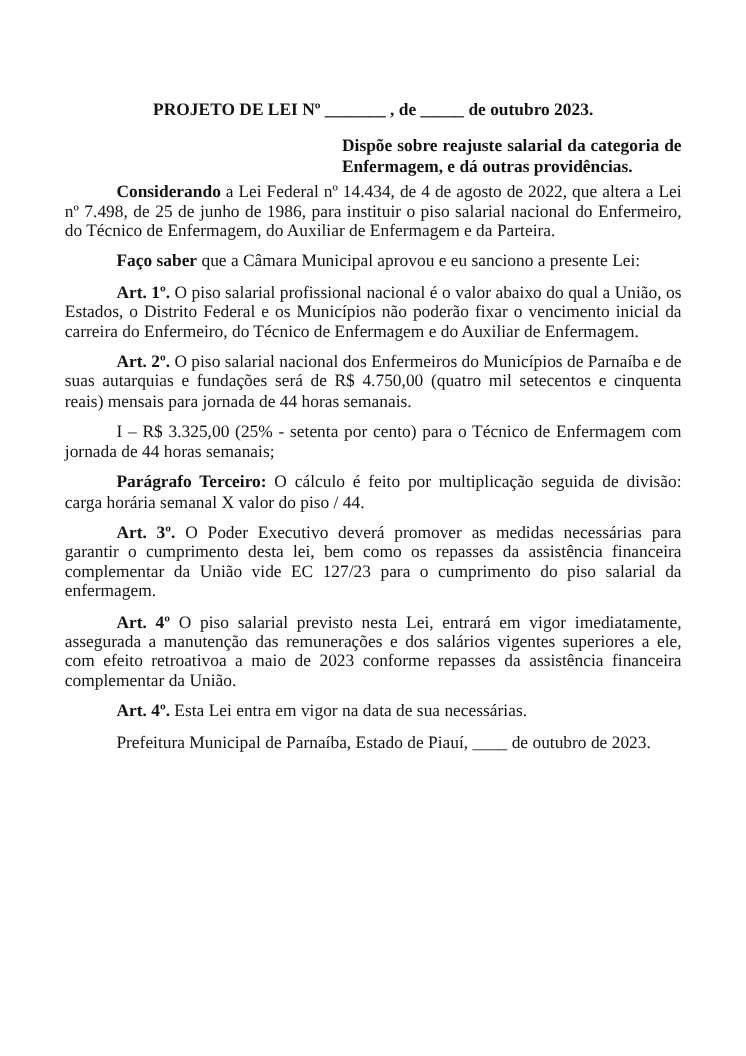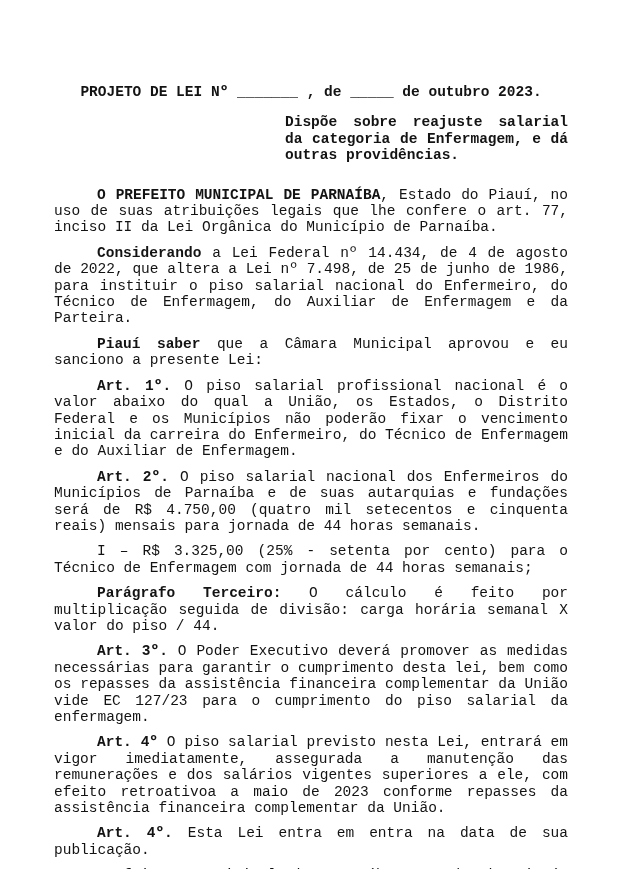--- a/index.html
+++ b/index.html
@@ -8,74 +8,73 @@
     background: #ffffff;
   }
   .page {
     position: relative;
     width: 622px;
     height: 869px;
     box-sizing: border-box;
     padding: 84px 54px 0 54px;
     background: #ffffff;
     color: #131313;
-    font-family: Liberation Mono, monospace;
+    font-family: Liberation Serif, serif;
     font-size: 14.5px;
     line-height: 16.4px;
     overflow: hidden;
   }
   p {
     margin: 0 0 9px 0;
   }
   .doc-title {
     text-align: center;
     font-weight: bold;
     margin-bottom: 14px;
   }
   .epigraph {
     margin-left: 231px;
-    margin-bottom: 23px;
+    margin-bottom: 5px;
     font-weight: bold;
     text-align: justify;
   }
   .para {
     text-align: justify;
     text-indent: 43px;
   }
   .para strong {
     font-weight: bold;
   }
 </style>
 </head>
 <body>
 
 <div class="page">
 
   <p class="doc-title">PROJETO DE LEI Nº _______ , de _____ de outubro 2023.</p>
 
   <p class="epigraph">Dispõe sobre reajuste salarial da categoria de Enfermagem, e dá outras providências.</p>
 
-  <p class="para"><strong>O PREFEITO MUNICIPAL DE PARNAÍBA</strong><span>, Estado do Piauí, no uso de suas atribuições legais que lhe confere o art. 77, inciso II da Lei Orgânica do Município de Parnaíba.</span></p>
 
   <p class="para"><strong>Considerando</strong><span> a Lei Federal nº 14.434, de 4 de agosto de 2022, que altera a Lei nº 7.498, de 25 de junho de 1986, para instituir o piso salarial nacional do Enfermeiro, do Técnico de Enfermagem, do Auxiliar de Enfermagem e da Parteira.</span></p>
 
-  <p class="para"><strong>Piauí saber</strong><span> que a Câmara Municipal aprovou e eu sanciono a presente Lei:</span></p>
+  <p class="para"><strong>Faço saber</strong><span> que a Câmara Municipal aprovou e eu sanciono a presente Lei:</span></p>
 
   <p class="para"><strong>Art. 1º.</strong><span> O piso salarial profissional nacional é o valor abaixo do qual a União, os Estados, o Distrito Federal e os Municípios não poderão fixar o vencimento inicial da carreira do Enfermeiro, do Técnico de Enfermagem e do Auxiliar de Enfermagem.</span></p>
 
   <p class="para"><strong>Art. 2º.</strong><span> O piso salarial nacional dos Enfermeiros do Municípios de Parnaíba e de suas autarquias e fundações será de R$ 4.750,00 (quatro mil setecentos e cinquenta reais) mensais para jornada de 44 horas semanais.</span></p>
 
 
   <p class="para"><strong></strong><span>I – R$ 3.325,00 (25% - setenta por cento) para o Técnico de Enfermagem com jornada de 44 horas semanais;</span></p>
 
 
 
   <p class="para"><strong>Parágrafo Terceiro:</strong><span> O cálculo é feito por multiplicação seguida de divisão: carga horária semanal X valor do piso / 44.</span></p>
 
   <p class="para"><strong>Art. 3º.</strong><span> O Poder Executivo deverá promover as medidas necessárias para garantir o cumprimento desta lei, bem como os repasses da assistência financeira complementar da União vide EC 127/23 para o cumprimento do piso salarial da enfermagem.</span></p>
 
   <p class="para"><strong>Art. 4º</strong><span> O piso salarial previsto nesta Lei, entrará em vigor imediatamente, assegurada a manutenção das remunerações e dos salários vigentes superiores a ele, com efeito retroativoa a maio de 2023 conforme repasses da assistência financeira complementar da União.</span></p>
 
-  <p class="para"><strong>Art. 4º.</strong><span> Esta Lei entra em entra na data de sua publicação.</span></p>
+  <p class="para"><strong>Art. 4º.</strong><span> Esta Lei entra em vigor na data de sua necessárias.</span></p>
 
   <p class="para"><strong></strong><span>Prefeitura Municipal de Parnaíba, Estado de Piauí, ____ de outubro de 2023.</span></p>
 
 </div>
 
 </body></html>

